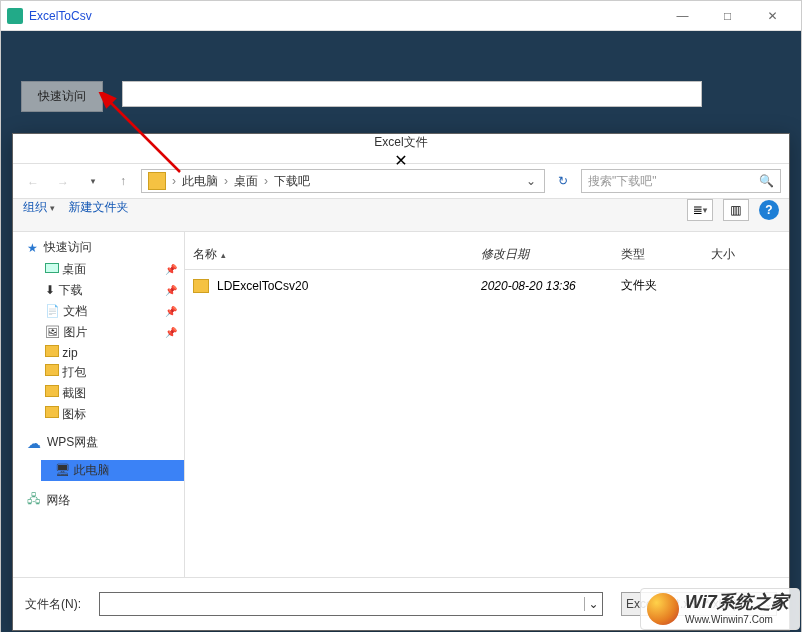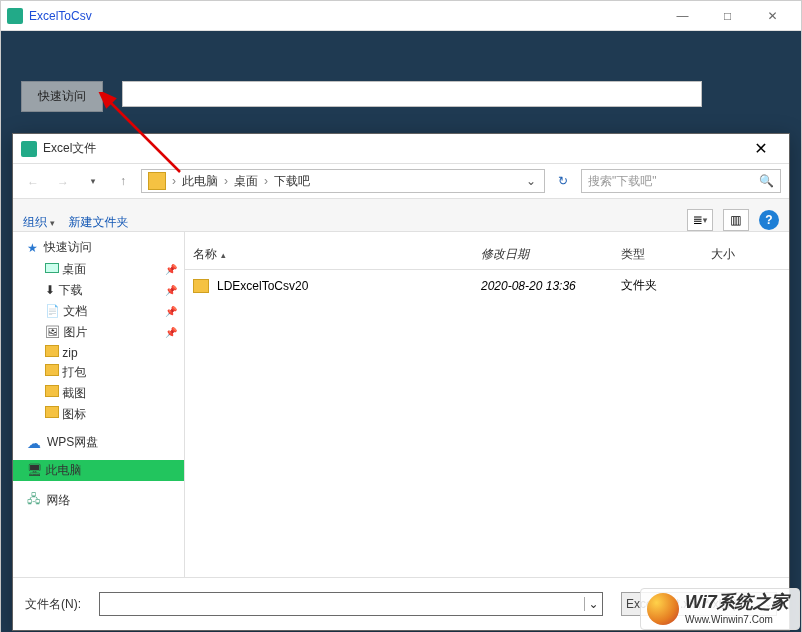--- a/index.html
+++ b/index.html
@@ -8,50 +8,50 @@
 .main-window { position: absolute; top: 0; left: 0; width: 802px; height: 632px; border: 1px solid #ccc; }
 .main-titlebar { height: 30px; background: #fff; display: flex; align-items: center; padding: 0 6px; border-bottom: 1px solid #e0e0e0; }
 .main-titlebar .app-icon { width: 16px; height: 16px; background: #2a8; border-radius: 2px; margin-right: 6px; }
 .main-titlebar .title { flex: 1; color: #1d4ed8; }
 .main-titlebar .win-btn { width: 45px; height: 30px; display: flex; align-items: center; justify-content: center; color: #666; cursor: default; }
 .main-body { background: #1f3a52; height: 602px; padding: 50px 20px; }
 .convert-btn { display: inline-block; background: #9aa2a8; color: #222; padding: 6px 16px; border: 1px solid #808890; cursor: pointer; }
 .path-box { display: inline-block; background: #fff; width: 580px; height: 26px; margin-left: 16px; vertical-align: top; border: 1px solid #c0c0c0; }
 
 .dialog { position: absolute; top: 133px; left: 12px; width: 778px; height: 498px; background: #fff; border: 1px solid #606060; box-shadow: 0 4px 20px rgba(0,0,0,0.3); display: flex; flex-direction: column; }
-.dlg-titlebar { height: 30px; display: flex; align-items: center; padding: 0 8px; border-bottom: 1px solid #e0e0e0; }
+.dlg-titlebar { height: 30px; display: flex; align-items: center; padding: 0 8px; border-bottom: 1px solid #e0e0e0; flex-direction: column; }
 .dlg-titlebar .dlg-icon { width: 16px; height: 16px; background: #2a8; border-radius: 2px; margin-right: 6px; }
 .dlg-titlebar .dlg-title { flex: 1; color: #333; }
 .dlg-titlebar .close { width: 40px; height: 28px; display: flex; align-items: center; justify-content: center; cursor: pointer; font-size: 16px; }
 
 .nav-row { height: 34px; display: flex; align-items: center; padding: 4px 8px; gap: 6px; }
 .nav-arrow { width: 24px; height: 24px; display: flex; align-items: center; justify-content: center; color: #888; cursor: pointer; }
 .nav-arrow.disabled { color: #ccc; }
 .breadcrumb { flex: 1; height: 24px; border: 1px solid #c0c0c0; display: flex; align-items: center; padding: 0 2px; background: #fff; }
 .bc-icon { width: 18px; height: 18px; background: #f5c242; border: 1px solid #d0a020; margin: 0 4px; }
 .bc-seg { padding: 0 4px; color: #333; }
 .bc-sep { color: #888; padding: 0 2px; }
 .bc-drop { margin-left: auto; color: #555; padding: 0 6px; }
 .refresh { width: 24px; height: 24px; display: flex; align-items: center; justify-content: center; color: #1e5fb3; cursor: pointer; }
 .search-box { width: 200px; height: 24px; border: 1px solid #c0c0c0; display: flex; align-items: center; padding: 0 6px; color: #999; }
 .search-box .stext { flex: 1; }
 .search-box .sicon { color: #555; }
 
-.toolbar { height: 34px; background: #f6f6f6; border-top: 1px solid #e0e0e0; border-bottom: 1px solid #e0e0e0; display: flex; align-items: flex-end; padding: 0 10px; gap: 14px; }
+.toolbar { height: 34px; background: #f6f6f6; border-top: 1px solid #e0e0e0; border-bottom: 1px solid #e0e0e0; display: flex; align-items: flex-start; padding: 0 10px; gap: 14px; }
 .tb-item { display: flex; align-items: center; gap: 3px; color: #1458b5; cursor: pointer; }
 .tb-right { margin-left: auto; display: flex; align-items: center; gap: 10px; }
 .view-btn { width: 26px; height: 22px; border: 1px solid #c0c0c0; display: flex; align-items: center; justify-content: center; background:#fff; }
 .help-btn { width: 20px; height: 20px; border-radius: 50%; background: #1e7fd6; color: #fff; display: flex; align-items: center; justify-content: center; font-weight: bold; }
 
 .content { flex: 1; display: flex; overflow: hidden; }
 .sidebar { width: 172px; border-right: 1px solid #e0e0e0; overflow-y: auto; padding: 4px 0; }
 .side-group { margin-bottom: 6px; }
 .side-head { display: flex; align-items: center; padding: 3px 6px 3px 14px; gap: 6px; color: #333; }
 .side-item { display: flex; align-items: center; padding: 2px 6px 2px 32px; gap: 6px; color: #333; justify-content: space-between; }
-.side-item.selected { background: #22c55e; }
+.side-item.selected { background: #3b82f6; margin-left: 28px; }
 .side-item .pin { color: #a0a0a0; font-size: 10px; }
 .i-star { color:#2a78d0; }
 .i-folder { width:14px; height:12px; background:#f5c242; border:1px solid #d0a020; display:inline-block; }
 .i-monitor { width:14px; height:10px; border:1px solid #3a7; background:#cfe; display:inline-block; }
 .i-cloud { color:#2a78d0; font-size:14px; }
 .i-pc { color:#5a8; }
 
 .file-area { flex: 1; display: flex; flex-direction: column; margin-top: 8px; }
 .file-header { display: flex; border-bottom: 1px solid #e0e0e0; padding: 6px 8px; color: #333; }
 .col-name { flex: 1; display:flex; align-items:center; gap:4px; }

